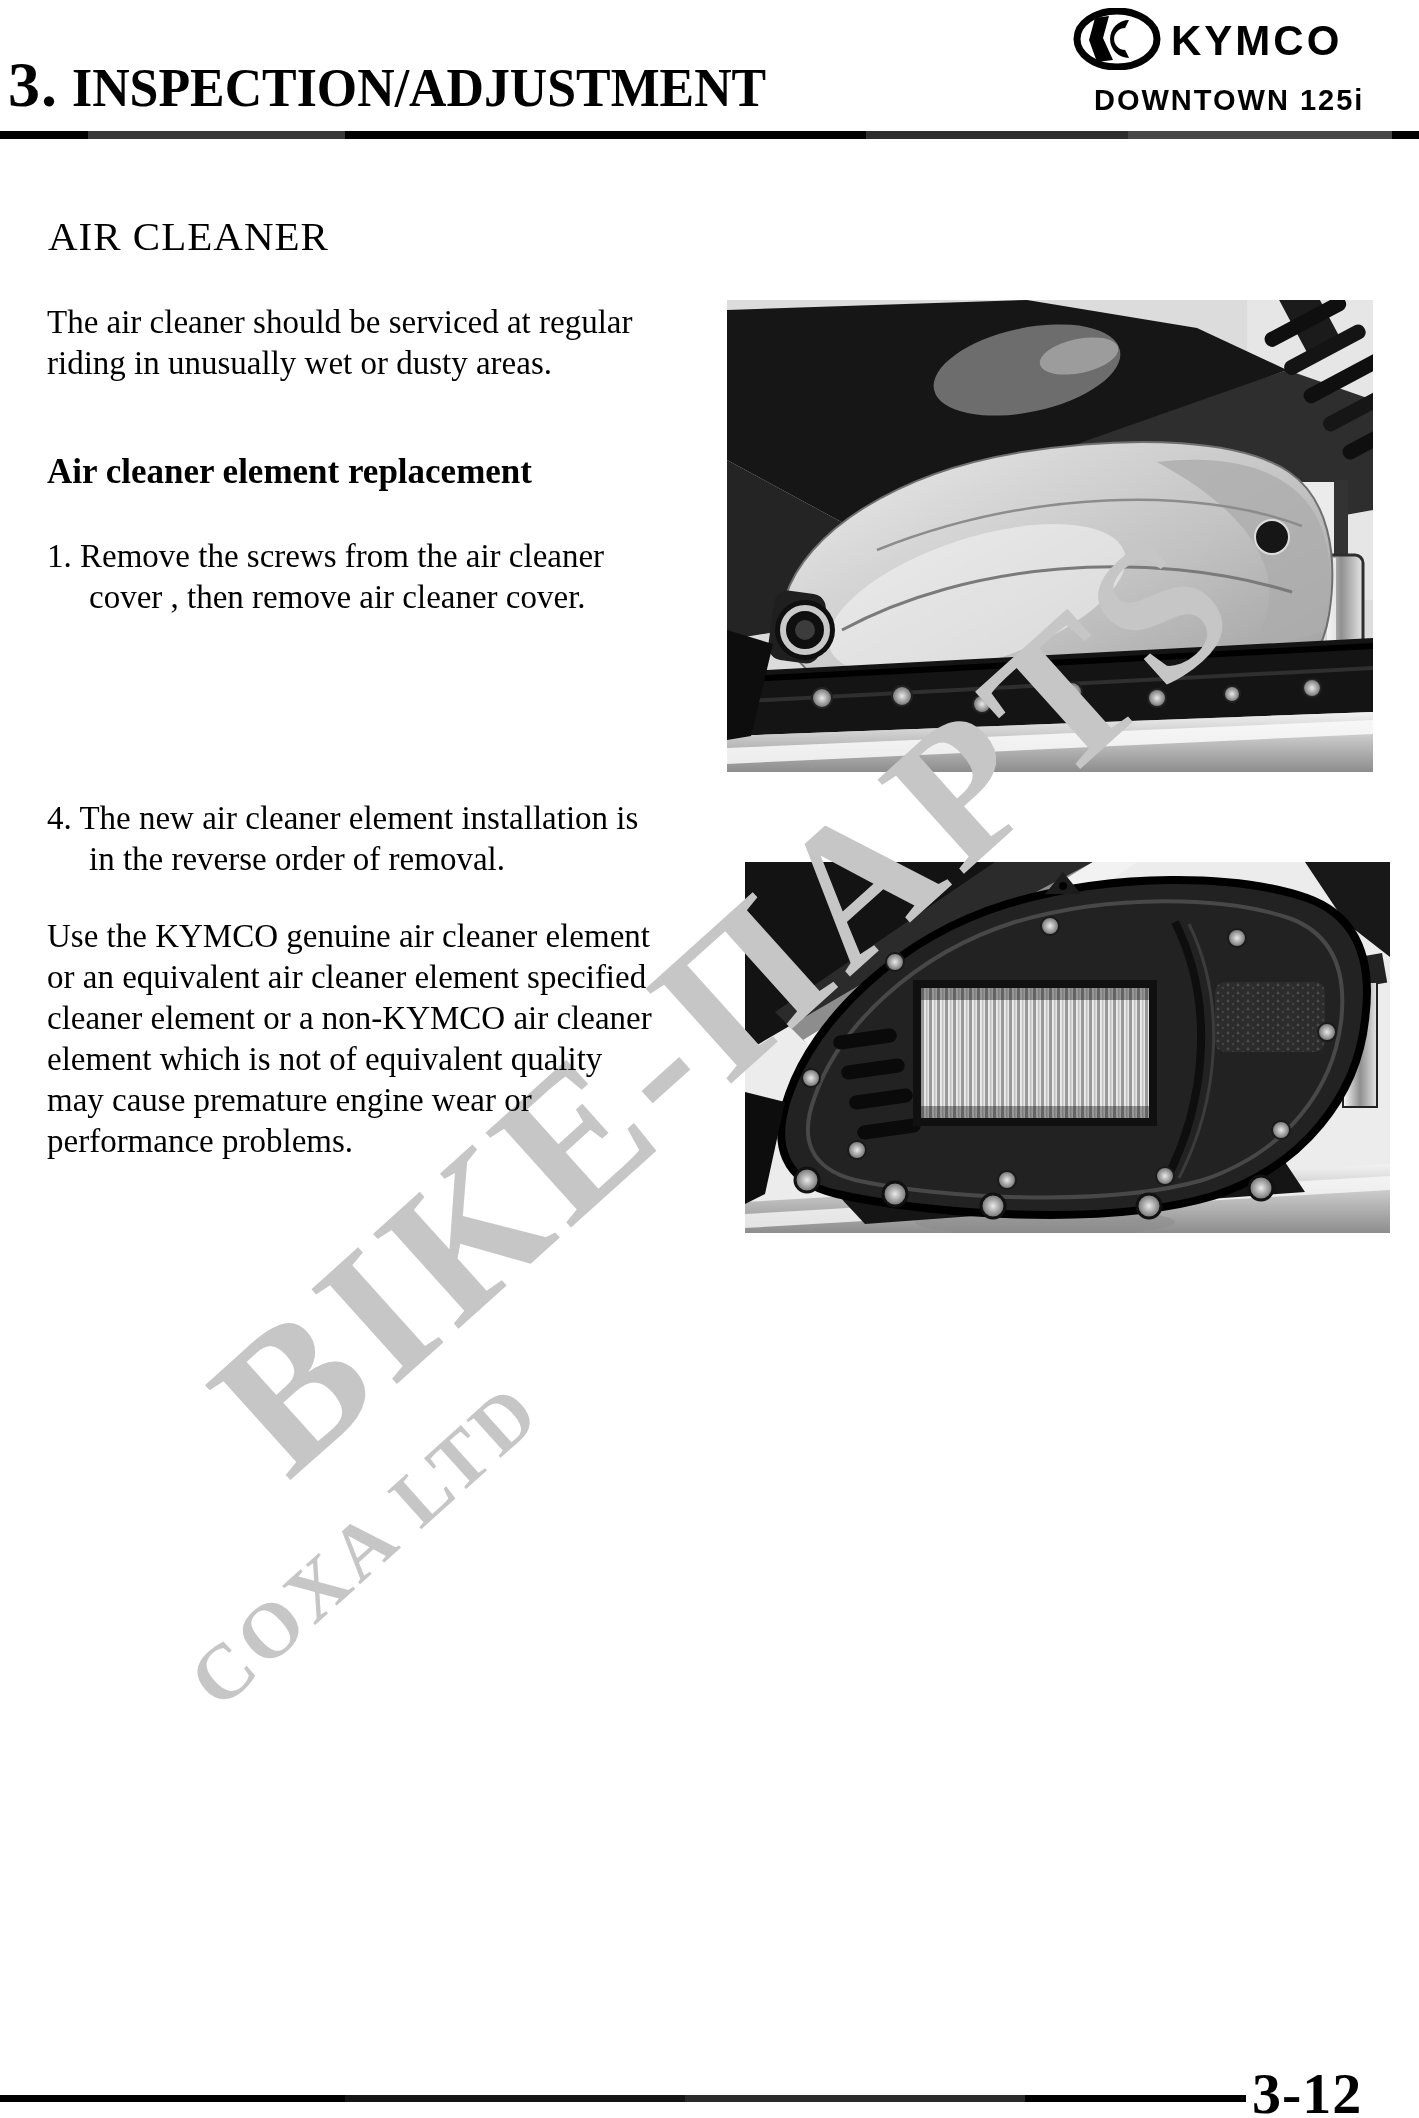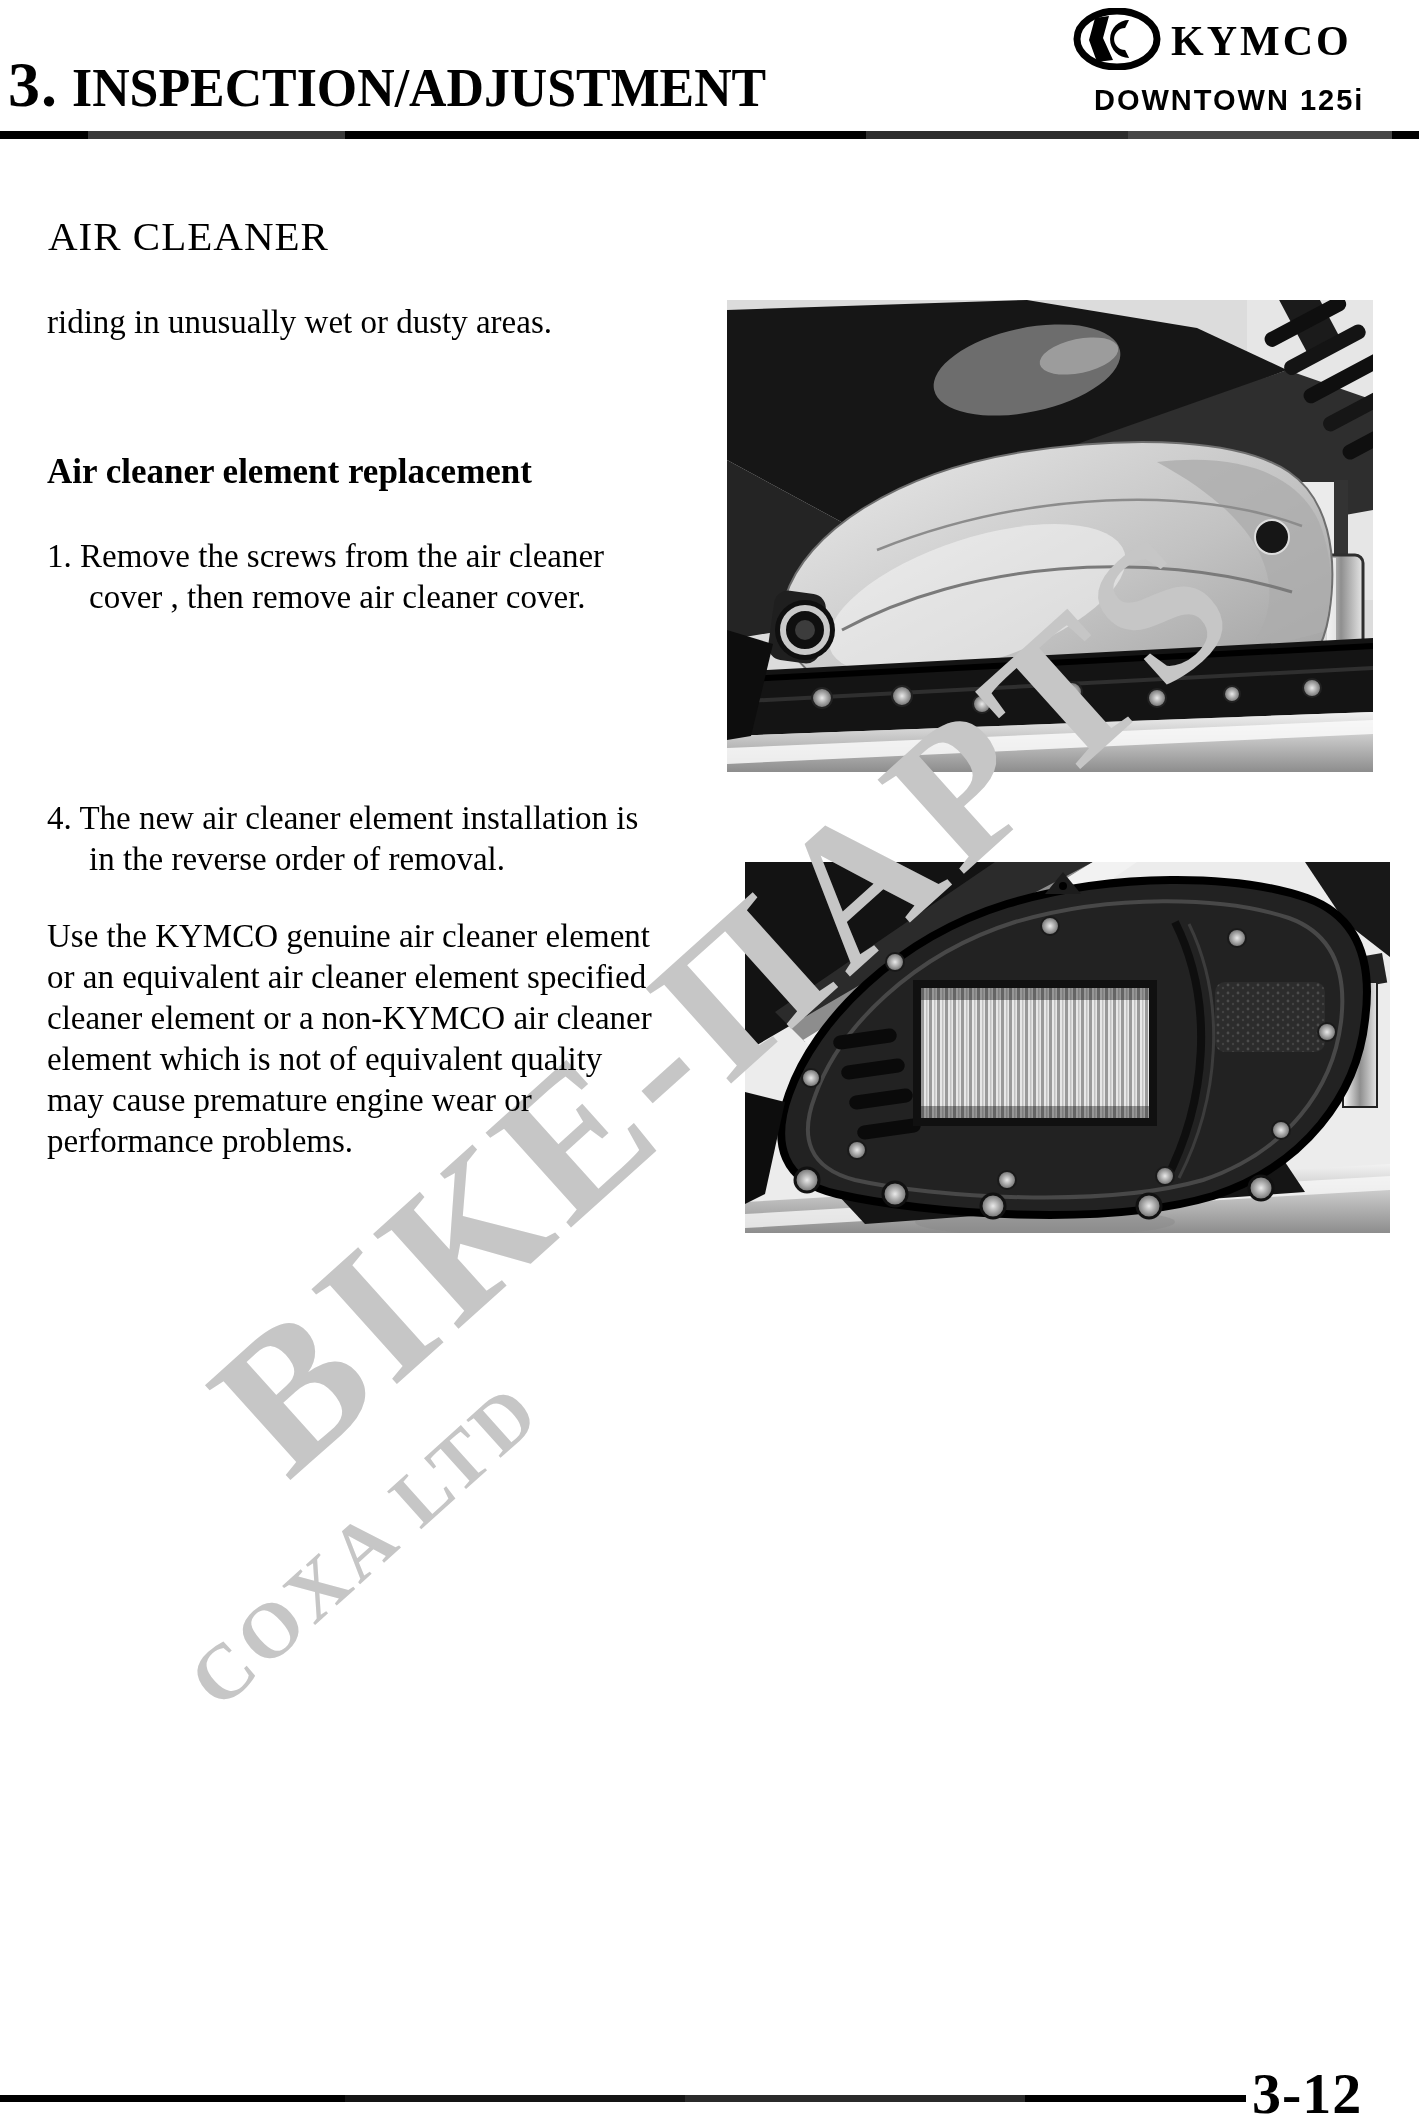--- a/index.html
+++ b/index.html
@@ -4,21 +4,21 @@
 <style>
   html,body{margin:0;padding:0;background:#ffffff;}
   #page{position:relative;width:1419px;height:2118px;background:#ffffff;overflow:hidden;
         font-family:"Liberation Serif",serif;color:#000;}
 
   
   .title-row{position:absolute;left:8px;top:48px;display:flex;align-items:baseline;white-space:nowrap;}
   .chapter-num{font-size:64px;font-weight:bold;letter-spacing:1px;}
   .chapter-title{font-size:54px;font-weight:bold;margin-left:14px;letter-spacing:0px;transform:scaleX(.96);transform-origin:left bottom;}
   .brand-row{position:absolute;left:1073px;top:8px;display:flex;align-items:center;}
-  .brand-text{font-family:Liberation Serif, serif;font-weight:bold;font-size:42px;letter-spacing:3px;margin-left:10px;}
+  .brand-text{font-family:Liberation Sans, sans-serif;font-weight:bold;font-size:42px;letter-spacing:3px;margin-left:10px;}
   .model-text{position:absolute;left:1094px;top:84px;font-family:Liberation Sans, sans-serif;
               font-weight:bold;font-size:29px;letter-spacing:2px;}
   .rule-top{position:absolute;left:0;top:131px;width:1419px;height:8px;background:#000;}
   .rule-top .seg{position:absolute;top:0;height:8px;}
 
   
   .section-title{position:absolute;left:48px;top:212px;font-size:41px;font-weight:normal;letter-spacing:1px;}
   .para{position:absolute;left:47px;z-index:3;}
   .line{font-size:33px;line-height:41px;white-space:pre;}
   .line.ind{padding-left:42px;}
@@ -70,20 +70,21 @@
 
   <div class="rule-top">
     <span class="seg" style="left:88px;width:257px;background:#3a3a3a;"></span>
     <span class="seg" style="left:866px;width:262px;background:#2d2d2d;"></span>
     <span class="seg" style="left:1128px;width:264px;background:#474747;"></span>
   </div>
 
   <div class="section-title">AIR CLEANER</div>
 
   <div class="para p-intro">
+      <div class="line">The air cleaner should be serviced at regular</div>
       <div class="line">riding in unusually wet or dusty areas.</div>
     </div>
   <div class="para p-subhead">Air cleaner element replacement</div>
   <div class="para p-step1">
       <div class="line">1. Remove the screws from the air cleaner</div>
       <div class="line ind">cover , then remove air cleaner cover.</div>
     </div>
   <div class="para p-step4">
       <div class="line">4. The new air cleaner element installation is</div>
       <div class="line ind">in the reverse order of removal.</div>

